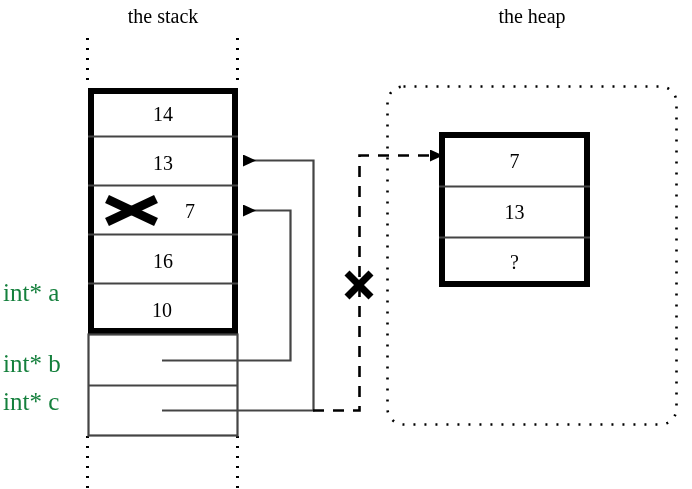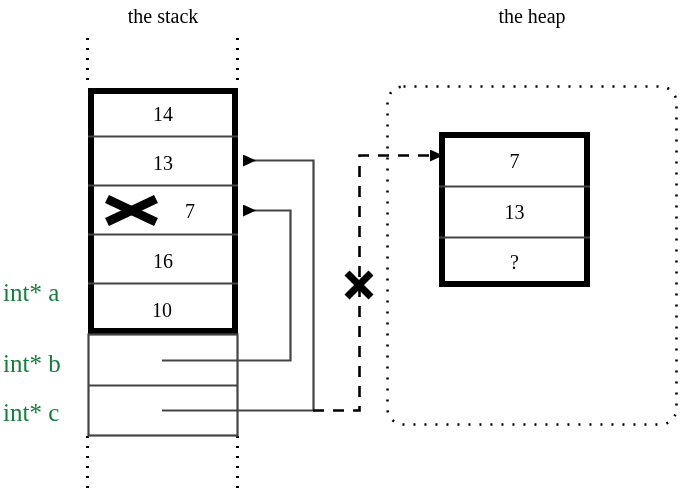--- a/index.html
+++ b/index.html
@@ -97,19 +97,19 @@
   <div class="title" style="left:88px;top:6px;width:150px;">the stack</div>
 
   <div class="cellval" style="left:88px;top:104px;width:150px;">14</div>
   <div class="cellval" style="left:88px;top:153px;width:150px;">13</div>
   <div class="smallval" style="left:185px;top:201px;">7</div>
   <div class="cellval" style="left:88px;top:251px;width:150px;">16</div>
   <div class="cellval" style="left:88px;top:300px;width:132px;margin-left:8px;">10</div>
 
   <div class="varlabel" style="left:3px;top:283px;">int* a</div>
   <div class="varlabel" style="left:3px;top:354px;font-family:Liberation Serif, serif;">int* b</div>
-  <div class="varlabel" style="left:3px;top:403px;">int* c</div>
+  <div class="varlabel" style="left:3px;top:392px;">int* c</div>
 
   <div class="cellval" style="left:439px;top:151px;width:151px;">7</div>
   <div class="cellval" style="left:439px;top:202px;width:151px;">13</div>
   <div class="cellval" style="left:439px;top:252px;width:151px;">?</div>
 
 </div>
 
 </body></html>

